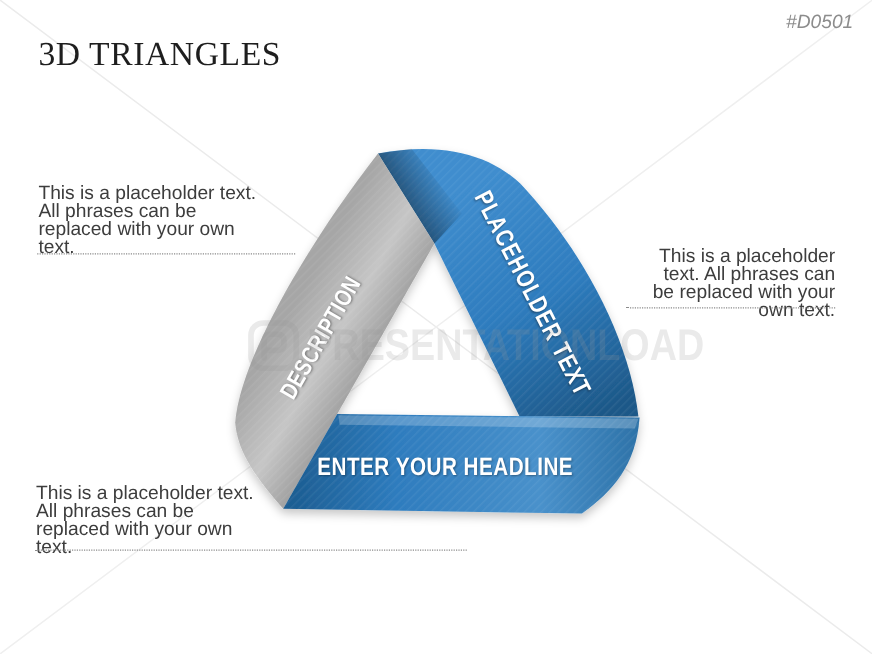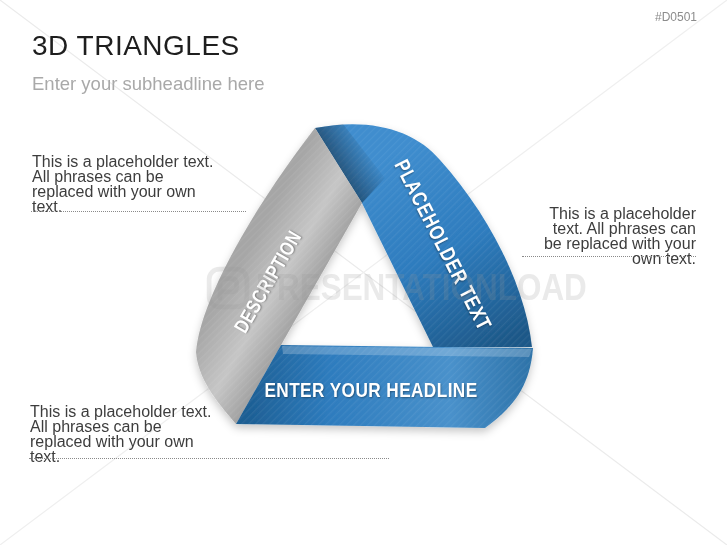--- a/index.html
+++ b/index.html
@@ -5,29 +5,29 @@
   html,body{margin:0;padding:0;background:#ffffff;}
   .slide{
     position:relative;
     width:727px;height:545px;
     background:#ffffff;
     overflow:hidden;
     font-family:"Liberation Sans", sans-serif;
   }
   .slide-title{
     position:absolute;left:32px;top:30px;
-    font-size:28px;font-weight:500;color:#1e1e1e;letter-spacing:0.5px;
+    font-size:28px;font-weight:500;color:#1e1e1e;letter-spacing:0.5px;font-family:Liberation Serif, serif;
   }
   .slide-subtitle{
     position:absolute;left:32px;top:73px;
     font-size:18.5px;font-weight:400;color:#a9a9a9;
   }
   .slide-tag{
     position:absolute;left:655px;top:10px;
-    font-size:12px;color:#8c8c8c;
+    font-size:16px;color:#8c8c8c;font-style:italic;
   }
   .note{
     position:absolute;
     font-size:16px;line-height:15px;color:#3d3d3d;
   }
   .note-left{left:32px;top:154px;width:196px;text-align:left;}
   .note-right{left:538px;top:206px;width:158px;text-align:right;}
   .note-bottom{left:30px;top:404px;width:196px;text-align:left;}
   .dotted{
     position:absolute;height:0;
@@ -118,21 +118,20 @@
 
       <path d="M281,345 L533,348 C530,388 511,409 485,428 L236,424 Z" fill="url(#gradBottom)"></path>
       <path d="M281,345 L533,348 C530,388 511,409 485,428 L236,424 Z" fill="url(#hatch)"></path>
 
       <path d="M282,346 L532,349 L529,357 L283,354 Z" fill="rgba(255,255,255,0.22)"></path>
     </g>
   </svg>
 
   <div class="texts">
     <div class="slide-title">3D TRIANGLES</div>
-    <div class="slide-subtitle">Enter your subheadline here</div>
     <div class="slide-tag">#D0501</div>
 
     <div class="note note-left">This is a placeholder text. All phrases can be replaced with your own text.</div>
     <div class="dotted dotted-left"></div>
 
     <div class="note note-right">This is a placeholder text. All phrases can be replaced with your own text.</div>
     <div class="dotted dotted-right"></div>
 
     <div class="note note-bottom">This is a placeholder text. All phrases can be replaced with your own text.</div>
     <div class="dotted dotted-bottom"></div>

